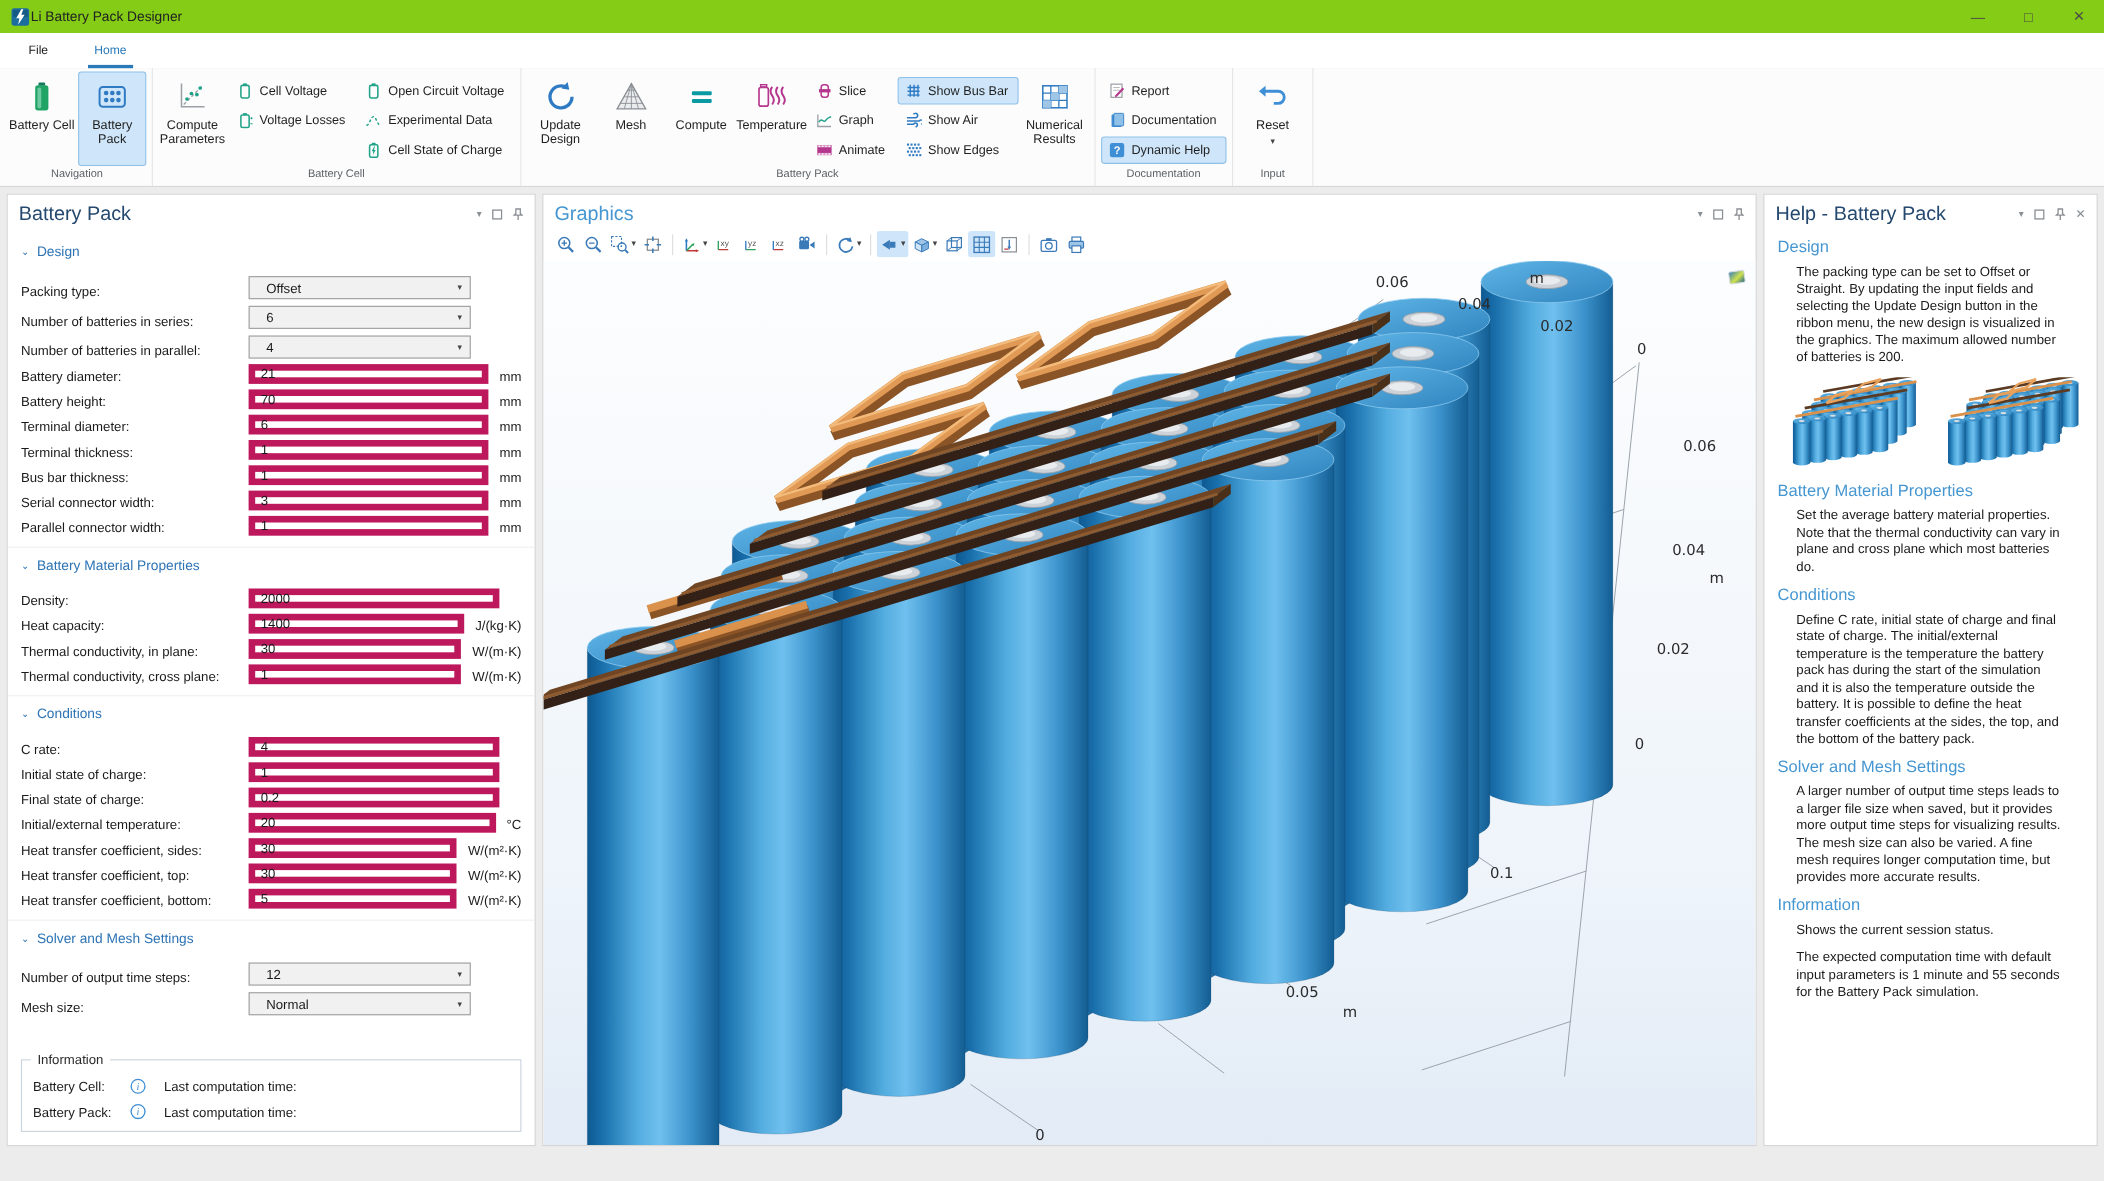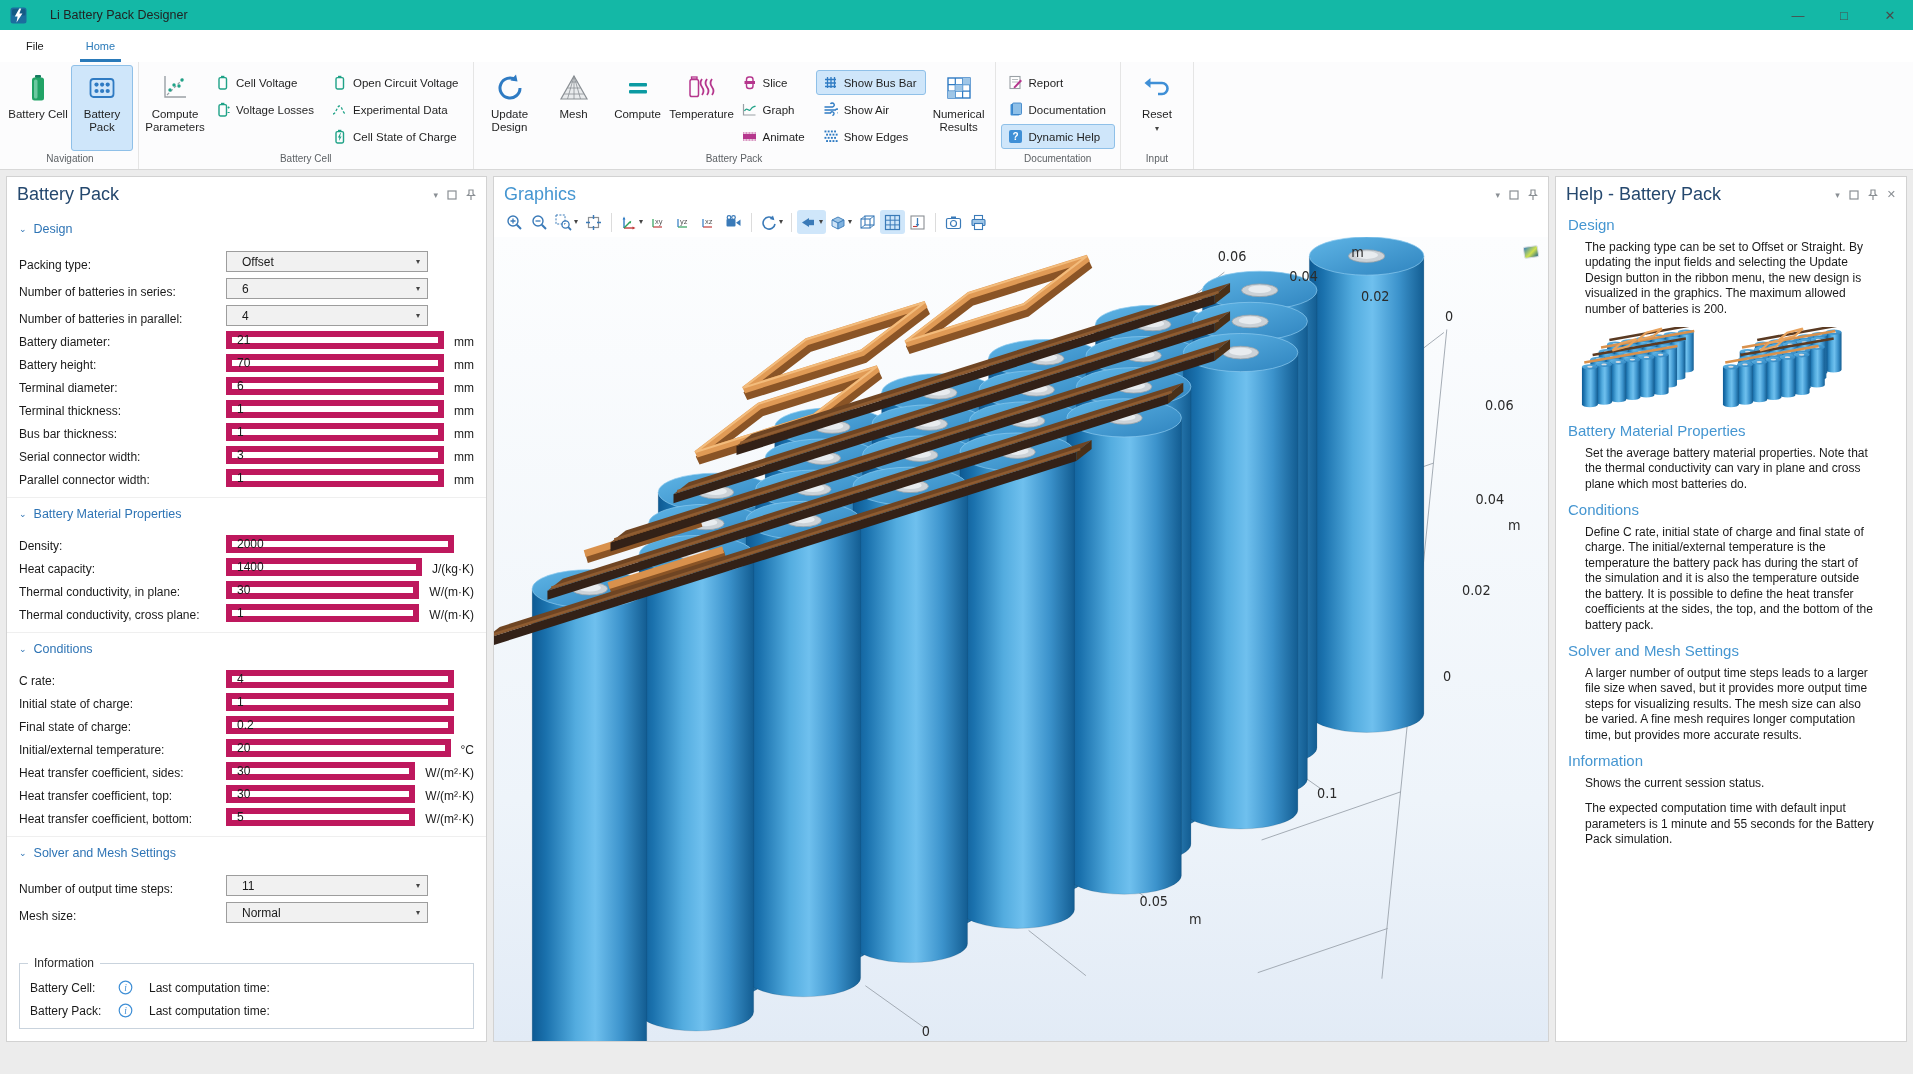--- a/index.html
+++ b/index.html
@@ -1,19 +1,19 @@
 <!DOCTYPE html>
 <html><head>
 <meta charset="utf-8">
 <style>
   *{box-sizing:border-box}
   html,body{margin:0;padding:0}
   body{width:1913px;height:1074px;background:#ececec;font-family:"Liberation Sans","DejaVu Sans",sans-serif;font-size:12px;color:#1a1a1a;overflow:hidden}
   
-  .titlebar{height:30px;background:#14b8a6;display:flex;align-items:center;padding-left:10px;gap:23px}
+  .titlebar{height:30px;background:#84cc16;display:flex;align-items:center;padding-left:10px;gap:1px}
   .appicon{width:17px;height:17px;flex:0 0 auto}
   .apptitle{font-size:12.5px;color:#222}
   .winbtns{margin-left:auto;display:flex;height:30px}
   .winbtn{width:46px;display:flex;align-items:center;justify-content:center;color:#4a4a4a;font-size:13px}
   
   .menubar{height:32px;background:#fff;display:flex;align-items:flex-end;padding-left:20px;gap:30px}
   .menu-item{padding:0 6px 7px;font-size:11px;color:#1a1a1a;border-bottom:3px solid transparent}
   .menu-item.active{color:#2a7ab9;border-bottom-color:#2a7ab9}
   
   .ribbon{background:#fcfcfd;border-bottom:1px solid #d8d8d8;display:flex;align-items:stretch;height:108px;padding:0 2px}
@@ -55,21 +55,21 @@
   
   .graphics{flex:1;display:flex;flex-direction:column}
   .graphics .ptitle{color:#4596d1}
   .gtoolbar{display:flex;align-items:center;padding:1px 8px 3px;flex:0 0 auto}
   .gtb{height:24px;min-width:25px;display:flex;align-items:center;justify-content:center;gap:2px;border:1px solid transparent;border-radius:3px;padding:0 2px}
   .gsep{width:1px;height:19px;background:#dcdcdc;margin:0 5px}
   .gcanvas{flex:1;position:relative;overflow:hidden}
   .gcanvas svg.scene{position:absolute;left:0;top:0;width:100%;height:100%}
   .glogo{position:absolute;top:5px;right:7px}
   
-  .help{width:352px;flex:0 0 auto}
+  .help{width:304px;flex:0 0 auto}
   .hbody{padding:0 12px 8px;overflow:hidden;font-size:12px;line-height:15.5px}
   .hbody h3{color:#4596d1;font-size:15px;font-weight:normal;margin:8px 0 7px}
   .hbody p{margin:0 17px 10px}
   .cap{font-style:italic}
   .thumbs{display:flex;gap:5px;margin:1px 0 8px}
   .statusbar{height:26px}
 </style>
 </head>
 <body>
 
@@ -570,21 +570,21 @@
           </div>
         </div>
         <div class="sec">
           <div class="sech">
             <span class="chv">⌄</span>
             <span>Solver and Mesh Settings</span>
           </div>
           <div class="frow ddr">
             <span class="flabel">Number of output time steps:</span>
             <div class="dd">
-              <span class="v">11</span>
+              <span class="v">12</span>
               <span class="caret">▾</span>
             </div>
             <span class="funit"></span>
           </div>
           <div class="frow ddr">
             <span class="flabel">Mesh size:</span>
             <div class="dd">
               <span class="v">Normal</span>
               <span class="caret">▾</span>
             </div>

